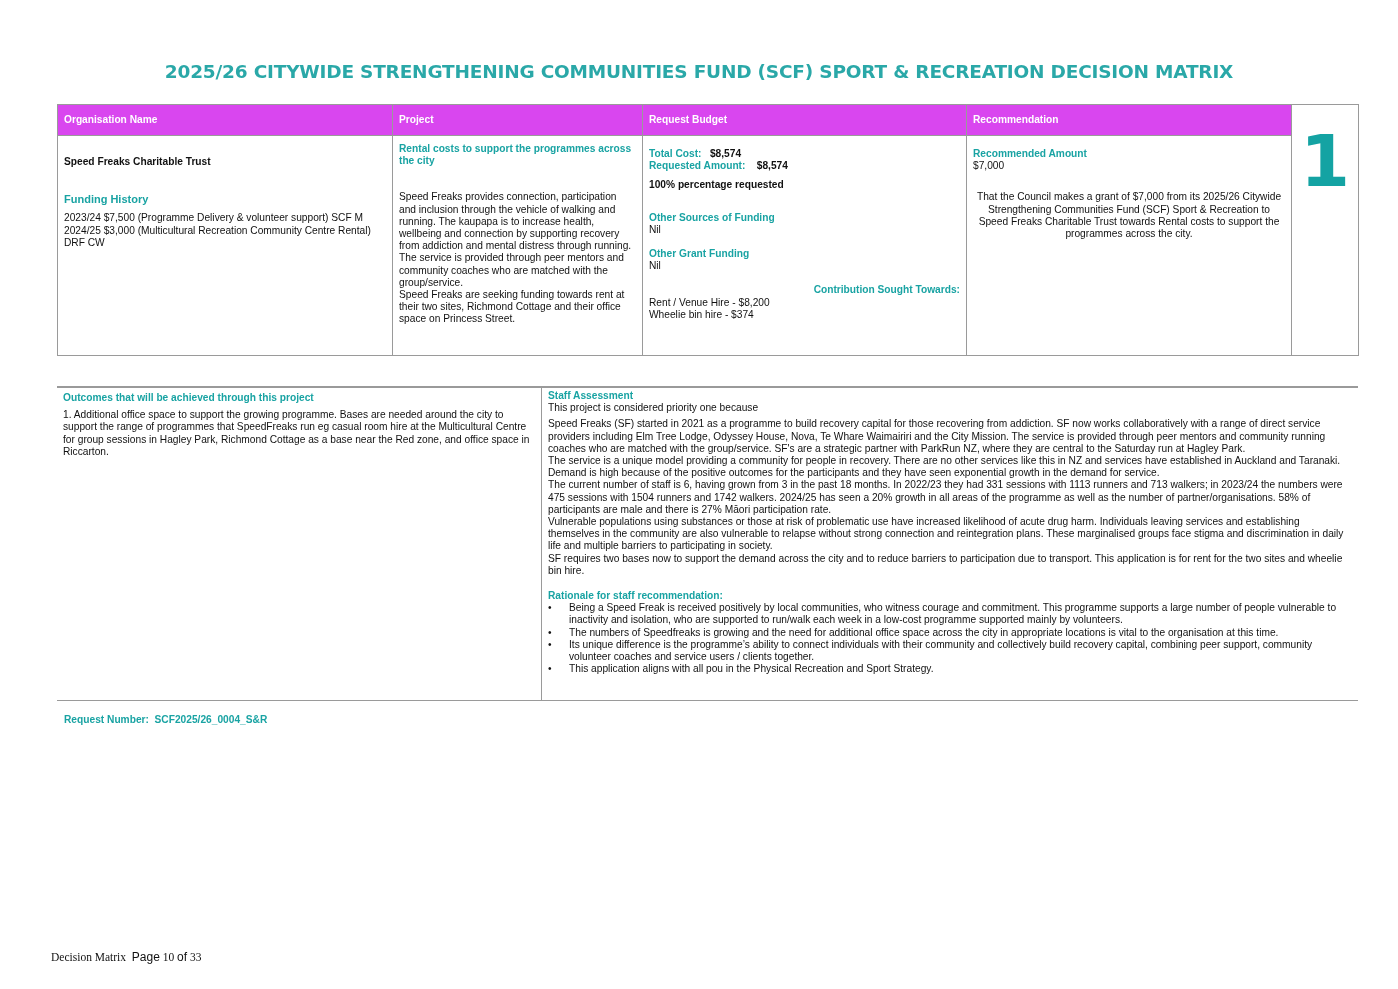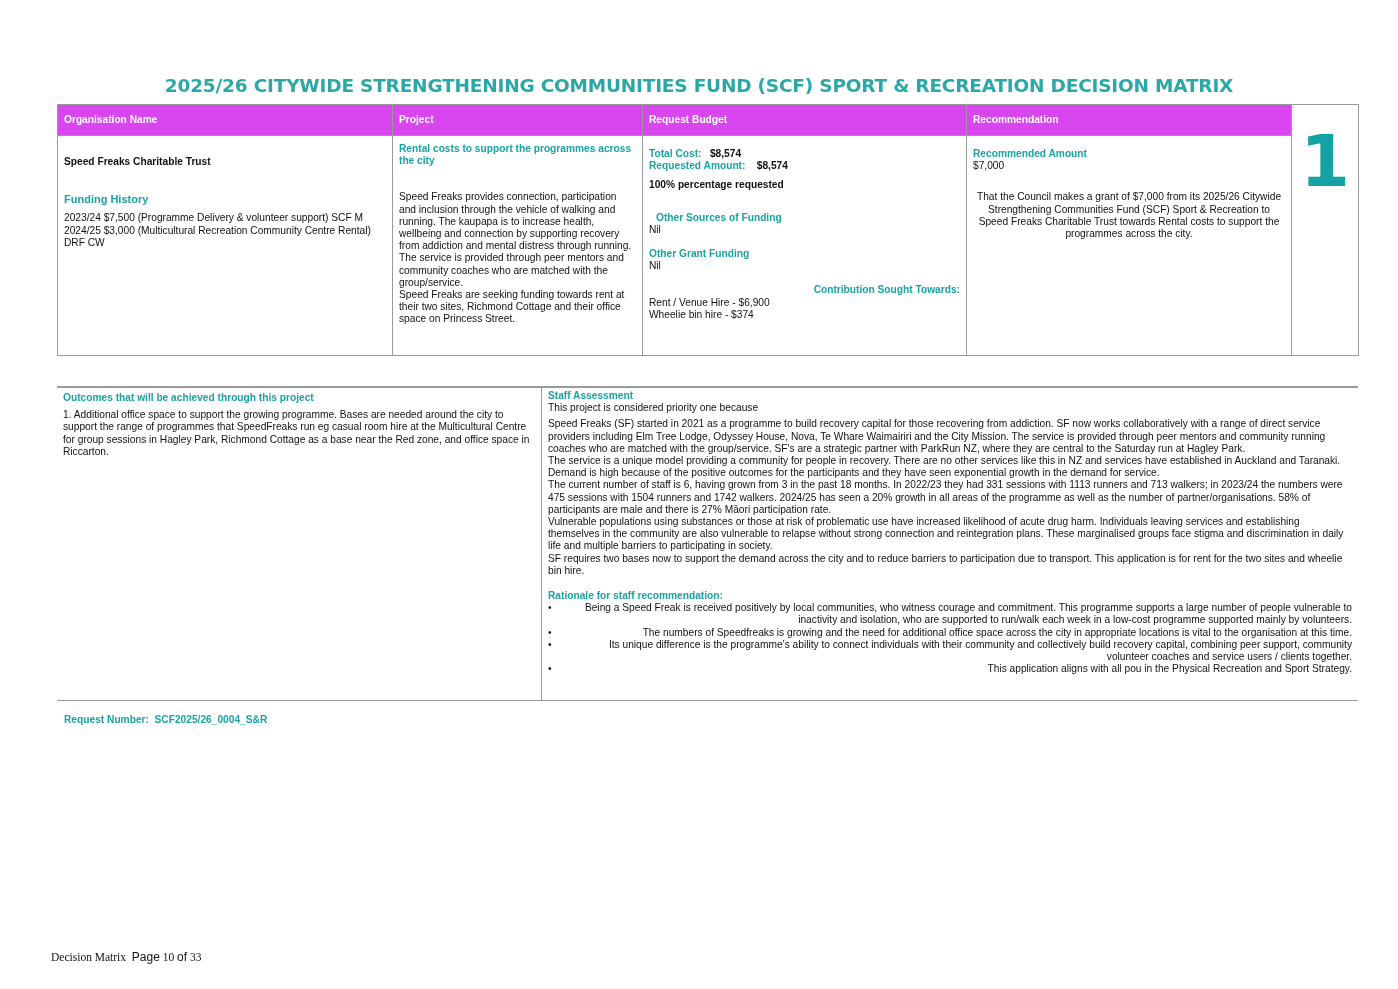--- a/index.html
+++ b/index.html
@@ -1,35 +1,35 @@
 <!DOCTYPE html>
 <html><head>
 <meta charset="utf-8">
 <style>
   html, body { margin: 0; padding: 0; background: #ffffff; }
   body { width: 1398px; height: 989px; position: relative; overflow: hidden;
          font-family: "Liberation Sans", sans-serif; color: #111; font-size: 10.2px; line-height: 12.2px; }
-  .title { position: absolute; left: 0; top: 80px; width: 1398px; text-align: center;
+  .title { position: absolute; left: 0; top: 66px; width: 1398px; text-align: center;
            font-family: "DejaVu Sans", sans-serif; font-weight: bold; font-size: 18.5px; color: #2aa8a8; letter-spacing: -0.2px; }
   .teal { color: #19a3a3; font-weight: bold; }
   table.matrix { position: absolute; left: 57px; top: 104px; border-collapse: collapse; table-layout: fixed; }
   table.matrix td, table.matrix th { border: 1px solid #9a9a9a; vertical-align: top; padding: 0; }
   table.matrix th { background: #d946ef; color: #fff; text-align: left; font-weight: bold; font-size: 10.2px;
                     height: 30px; padding: 0 6px; vertical-align: middle; }
   .cell { padding: 6px 6px; height: 219px; box-sizing: border-box; }
   .num-cell { text-align: center; }
   .big-num { font-family: "DejaVu Sans", sans-serif; font-weight: bold; font-size: 72px; line-height: 72px;
              color: #14a3a3; margin-top: 20px; }
   .b { font-weight: bold; }
   p { margin: 0; }
   .bottom { position: absolute; left: 57px; top: 386px; width: 1301px; height: 315px;
             border-top: 2px solid #9a9a9a; border-bottom: 1.5px solid #9a9a9a; box-sizing: border-box; display: flex; }
   .outcomes { width: 485px; border-right: 1px solid #9a9a9a; padding: 4px 6px; box-sizing: border-box; }
   .staff { flex: 1; padding: 2px 6px; box-sizing: border-box; }
-  ul.bullets { list-style: none; margin: 0; padding: 0; text-align: right; }
+  ul.bullets { list-style: none; margin: 0; padding: 0; }
   ul.bullets li { position: relative; padding-left: 21px; }
   ul.bullets li::before { content: "•"; position: absolute; left: 0; top: 0; }
   .reqnum { position: absolute; left: 64px; top: 714px; }
   .footer { position: absolute; left: 51px; top: 951px; font-family: "Liberation Serif", serif; font-size: 11.5px; }
   .footer .sans { font-family: "Liberation Sans", sans-serif; font-size: 12px; }
 </style>
 </head>
 <body>
 
 <div class="title">2025/26 CITYWIDE STRENGTHENING COMMUNITIES FUND (SCF) SPORT &amp; RECREATION DECISION MATRIX</div>
@@ -66,26 +66,26 @@
         <p class="teal" style="margin-top:1px;">Rental costs to support the programmes across the city</p>
         <p style="margin-top:24px;">Speed Freaks provides connection, participation and inclusion through the vehicle of walking and running. The kaupapa is to increase health, wellbeing and connection by supporting recovery from addiction and mental distress through running. The service is provided through peer mentors and community coaches who are matched with the group/service.</p>
         <p>Speed Freaks are seeking funding towards rent at their two sites, Richmond Cottage and their office space on Princess Street.</p>
       </div>
     </td>
     <td>
       <div class="cell">
         <p style="margin-top:6px;"><span class="teal">Total Cost:</span>&nbsp;&nbsp; <span class="b">$8,574</span></p>
         <p style=""><span class="teal">Requested Amount:</span>&nbsp;&nbsp;&nbsp; <span class="b">$8,574</span></p>
         <p class="b" style="margin-top:7px;">100% percentage requested</p>
-        <p class="teal" style="margin-top:20px;margin-left:7px;">Other Sources of Funding</p>
+        <p class="teal" style="margin-top:20px;">Other Sources of Funding</p>
         <p>Nil</p>
         <p class="teal" style="margin-top:12px;">Other Grant Funding</p>
         <p>Nil</p>
         <p class="teal" style="margin-top:12px;text-align:right;">Contribution Sought Towards:</p>
-        <p>Rent / Venue Hire - $6,900</p>
+        <p>Rent / Venue Hire - $8,200</p>
         <p>Wheelie bin hire - $374</p>
       </div>
     </td>
     <td>
       <div class="cell">
         <p class="teal" style="margin-top:6px;">Recommended Amount</p>
         <p>$7,000</p>
         <p style="margin-top:19px;text-align:center;">That the Council makes a grant of $7,000 from its 2025/26 Citywide Strengthening Communities Fund (SCF) Sport &amp; Recreation to Speed Freaks Charitable Trust towards Rental costs to support the programmes across the city.</p>
       </div>
     </td>

